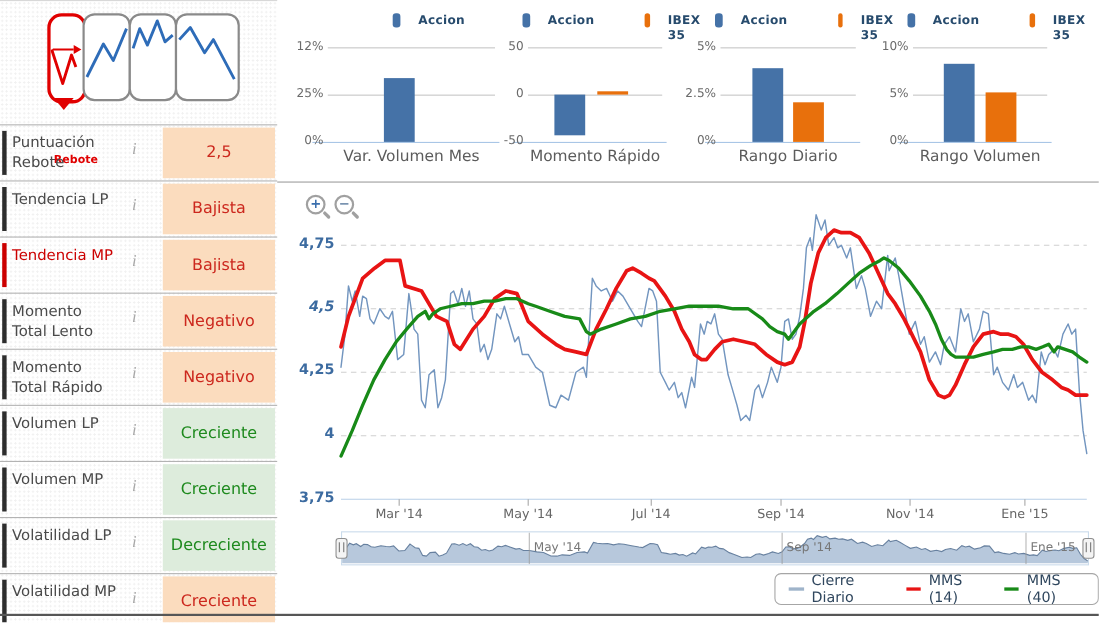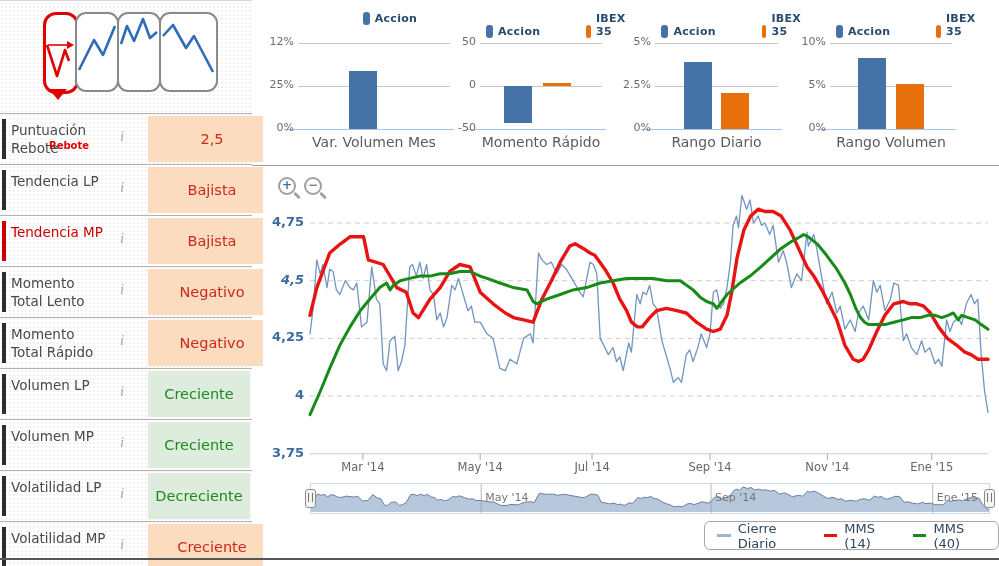--- a/index.html
+++ b/index.html
@@ -26,28 +26,28 @@
   .row{position:relative;height:50px;border-top:1px solid #b3b3b3;}
   .rowbar{position:absolute;left:2px;top:5px;width:4px;height:40px;background:#2e2e2e;}
   .row.active .rowbar{background:#cc0000;}
   .rowlabel{position:absolute;left:11px;top:7px;width:96px;font-size:13.5px;
     line-height:18px;color:#4a4a4a;}
   .row.active .rowlabel{color:#cc0000;font-weight:normal;}
   .rowinfo{position:absolute;left:112px;top:14px;width:20px;text-align:center;
     font-family:"Liberation Serif",serif;font-style:italic;font-size:15px;color:#a8a8a8;}
   .rowvalue{position:absolute;left:148px;top:2px;width:102px;height:46px;
     display:flex;align-items:center;justify-content:center;font-size:14.5px;}
-  .rowvalue.neg{background:#fbdcbe;color:#cc281e;padding-left:13px;}
+  .rowvalue.neg{background:#fbdcbe;color:#cc281e;}
   .rowvalue.pos{background:#ddecdc;color:#1e8a1e;}
 
   
   #top-charts{left:252px;top:0;width:747px;height:165px;border-bottom:1px solid #9d9d9d;}
   .barchart{position:absolute;top:0;width:205px;height:164px;}
   .bc-legend{position:absolute;top:12px;display:flex;justify-content:center;gap:14px;}
-  .bc-lgitem{display:inline-flex;align-items:flex-end;gap:5px;padding-left:32px;}
+  .bc-lgitem{display:inline-flex;align-items:flex-start;gap:16px;padding-left:32px;}
   .bc-swatch{width:7px;height:13px;border-radius:3px;display:inline-block;}
   .bc-lglabel{font-size:11px;font-weight:bold;color:#274b6d;letter-spacing:0.3px;}
   .bc-grid{position:absolute;height:0;border-top:1px solid #c6c6c6;}
   .bc-base{position:absolute;height:0;border-top:1px solid #a9c6e6;}
   .bc-tick{position:absolute;left:0;width:42px;text-align:right;font-size:11px;color:#6b6b6b;}
   .bc-bar{position:absolute;width:28px;}
   .bc-title{position:absolute;top:134px;text-align:center;font-size:14px;color:#5c5c5c;}
 
   
   #main-chart{left:252px;top:165px;width:747px;height:401px;}

